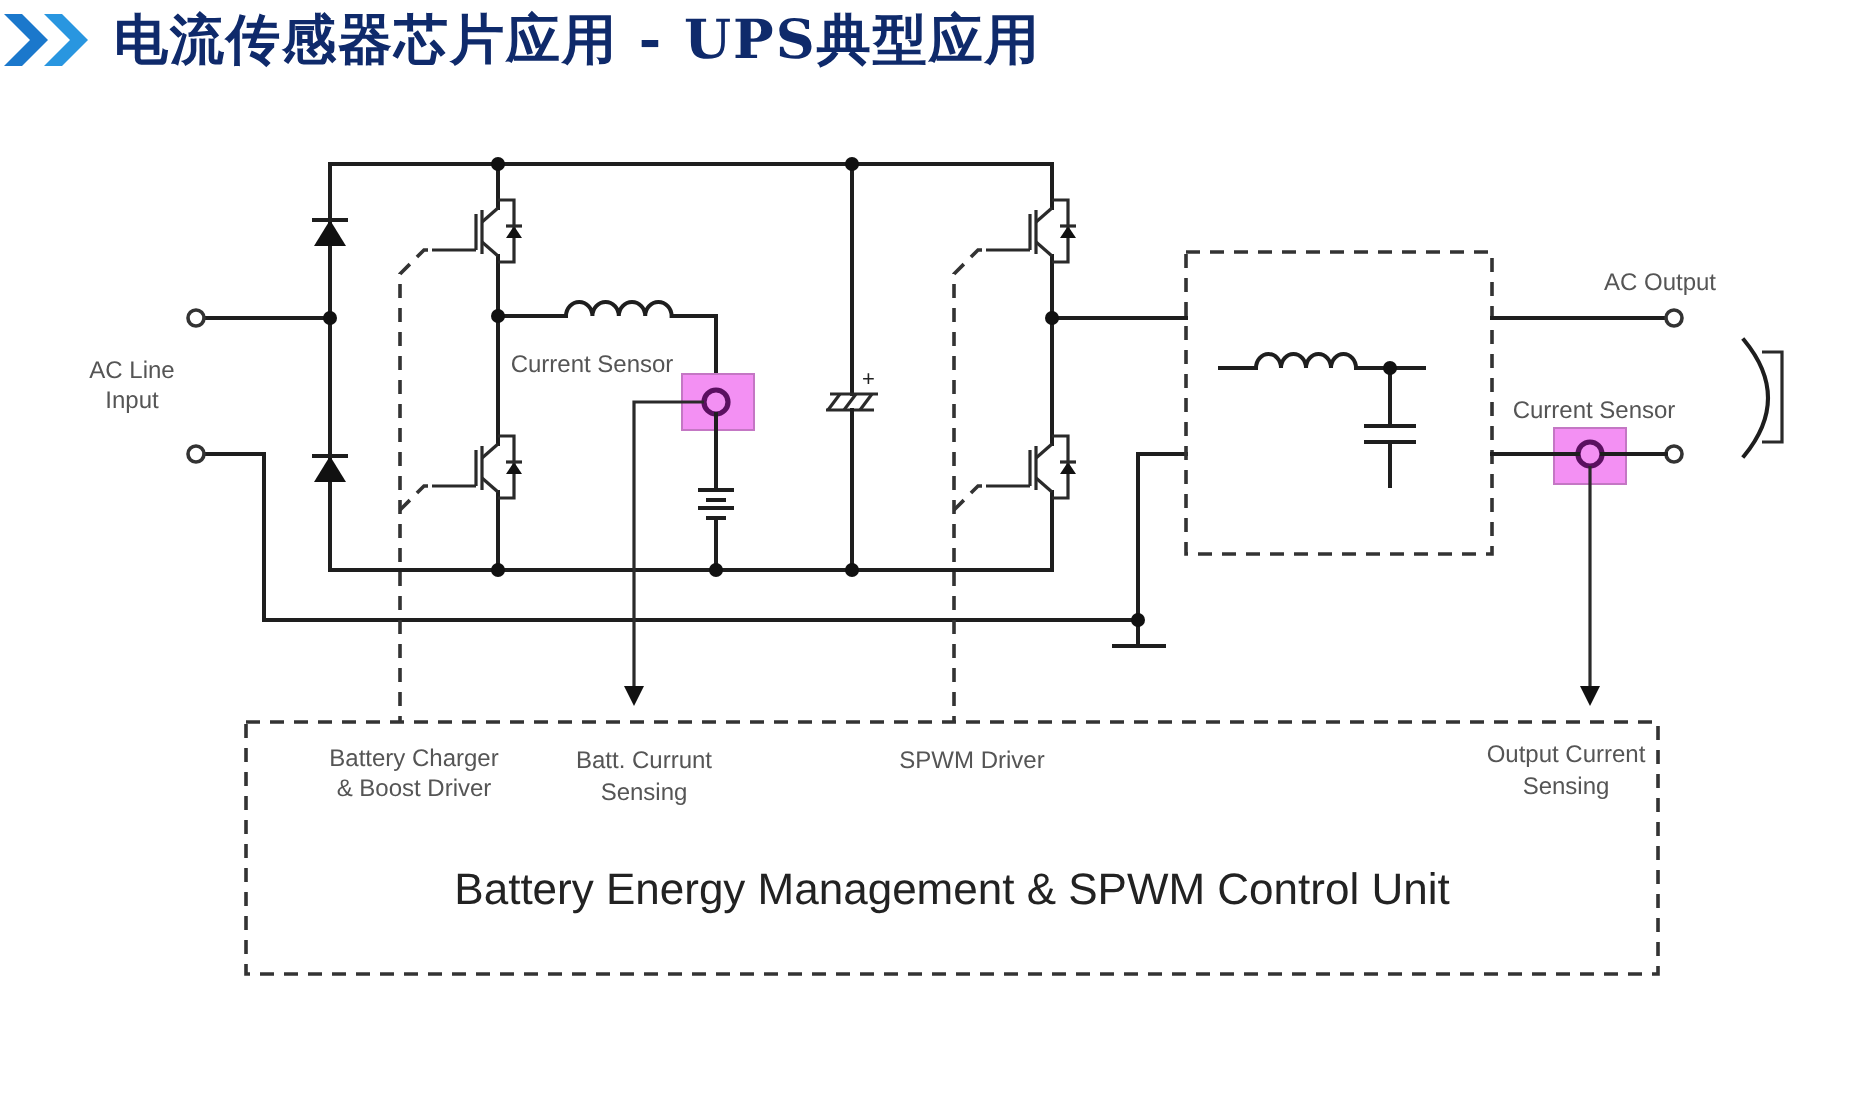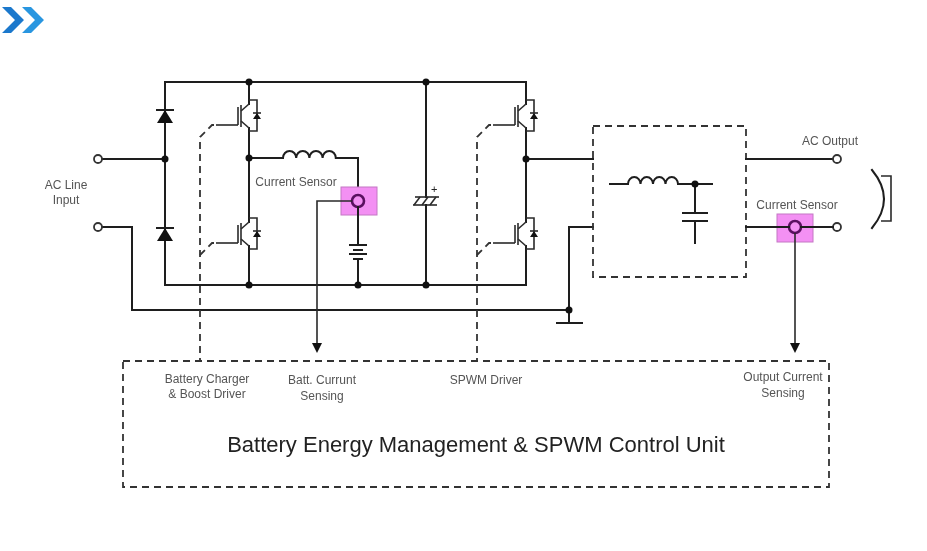--- a/index.html
+++ b/index.html
@@ -20,20 +20,21 @@
     .tri { fill: #111; }
   </style>
 </head>
 <body>
 
 <div class="header">
   <svg class="chev" viewBox="0 0 46 26">
     <polygon points="0,0 9,0 22,13 9,26 0,26 13,13" fill="#1b78cc"></polygon>
     <polygon points="20,0 29,0 42,13 29,26 20,26 33,13" fill="#2996e0"></polygon>
   </svg>
+  <div class="title">电流传感器芯片应用 - UPS典型应用</div>
 </div>
 
 <svg class="diagram" width="927" height="551" viewBox="0 0 927 551">
 
   <g>
     <line class="w" x1="102" y1="159" x2="165" y2="159"></line>
     <polyline class="w" points="102,227 132,227 132,310 569,310"></polyline>
     <circle class="term" cx="98" cy="159" r="4"></circle>
     <circle class="term" cx="98" cy="227" r="4"></circle>
     <text class="lbl" x="66" y="189" text-anchor="middle">AC Line</text>

